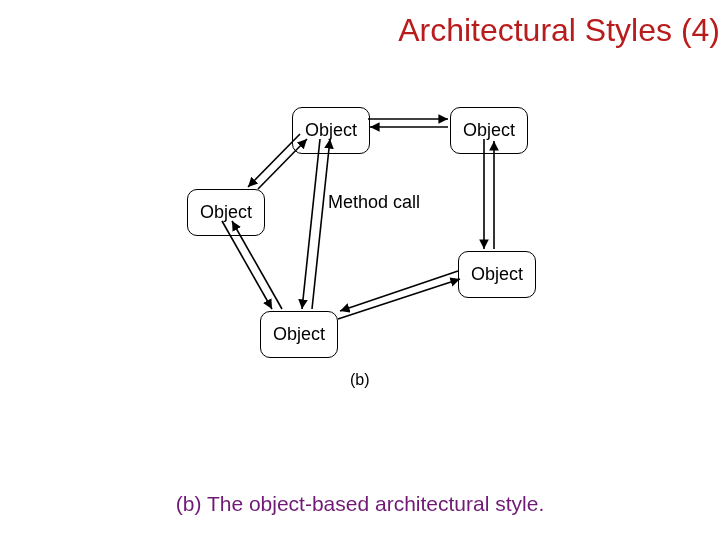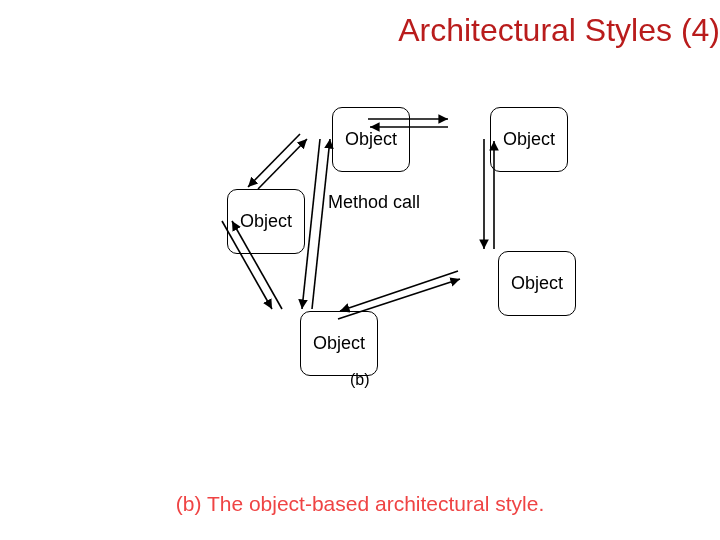--- a/index.html
+++ b/index.html
@@ -22,44 +22,43 @@
   .diagram-wrap {
     position: relative;
     width: 720px;
     height: 330px;
     margin-top: 30px;
   }
   .node {
     position: absolute;
     border: 1.5px solid #000;
     border-radius: 10px;
-    padding: 21px 12px;
+    padding: 12px 12px;
     font-size: 18px;
     background: #fff;
     font-family: Arial, sans-serif;
-    margin-left: 40px;
   }
   .method-call {
     position: absolute;
     font-size: 18px;
     font-family: Arial, sans-serif;
   }
   .fig-label {
     position: absolute;
     font-size: 16px;
     font-family: Arial, sans-serif;
   }
   .caption {
     position: absolute;
     bottom: 22px;
     width: 100%;
     text-align: center;
     font-size: 21px;
     line-height: 1.35;
-    color: #ef4444;
+    color: #701a75;
   }
   svg.arrows {
     position: absolute;
     left: 0;
     top: 0;
     width: 720px;
     height: 330px;
     pointer-events: none;
   }
 </style>

